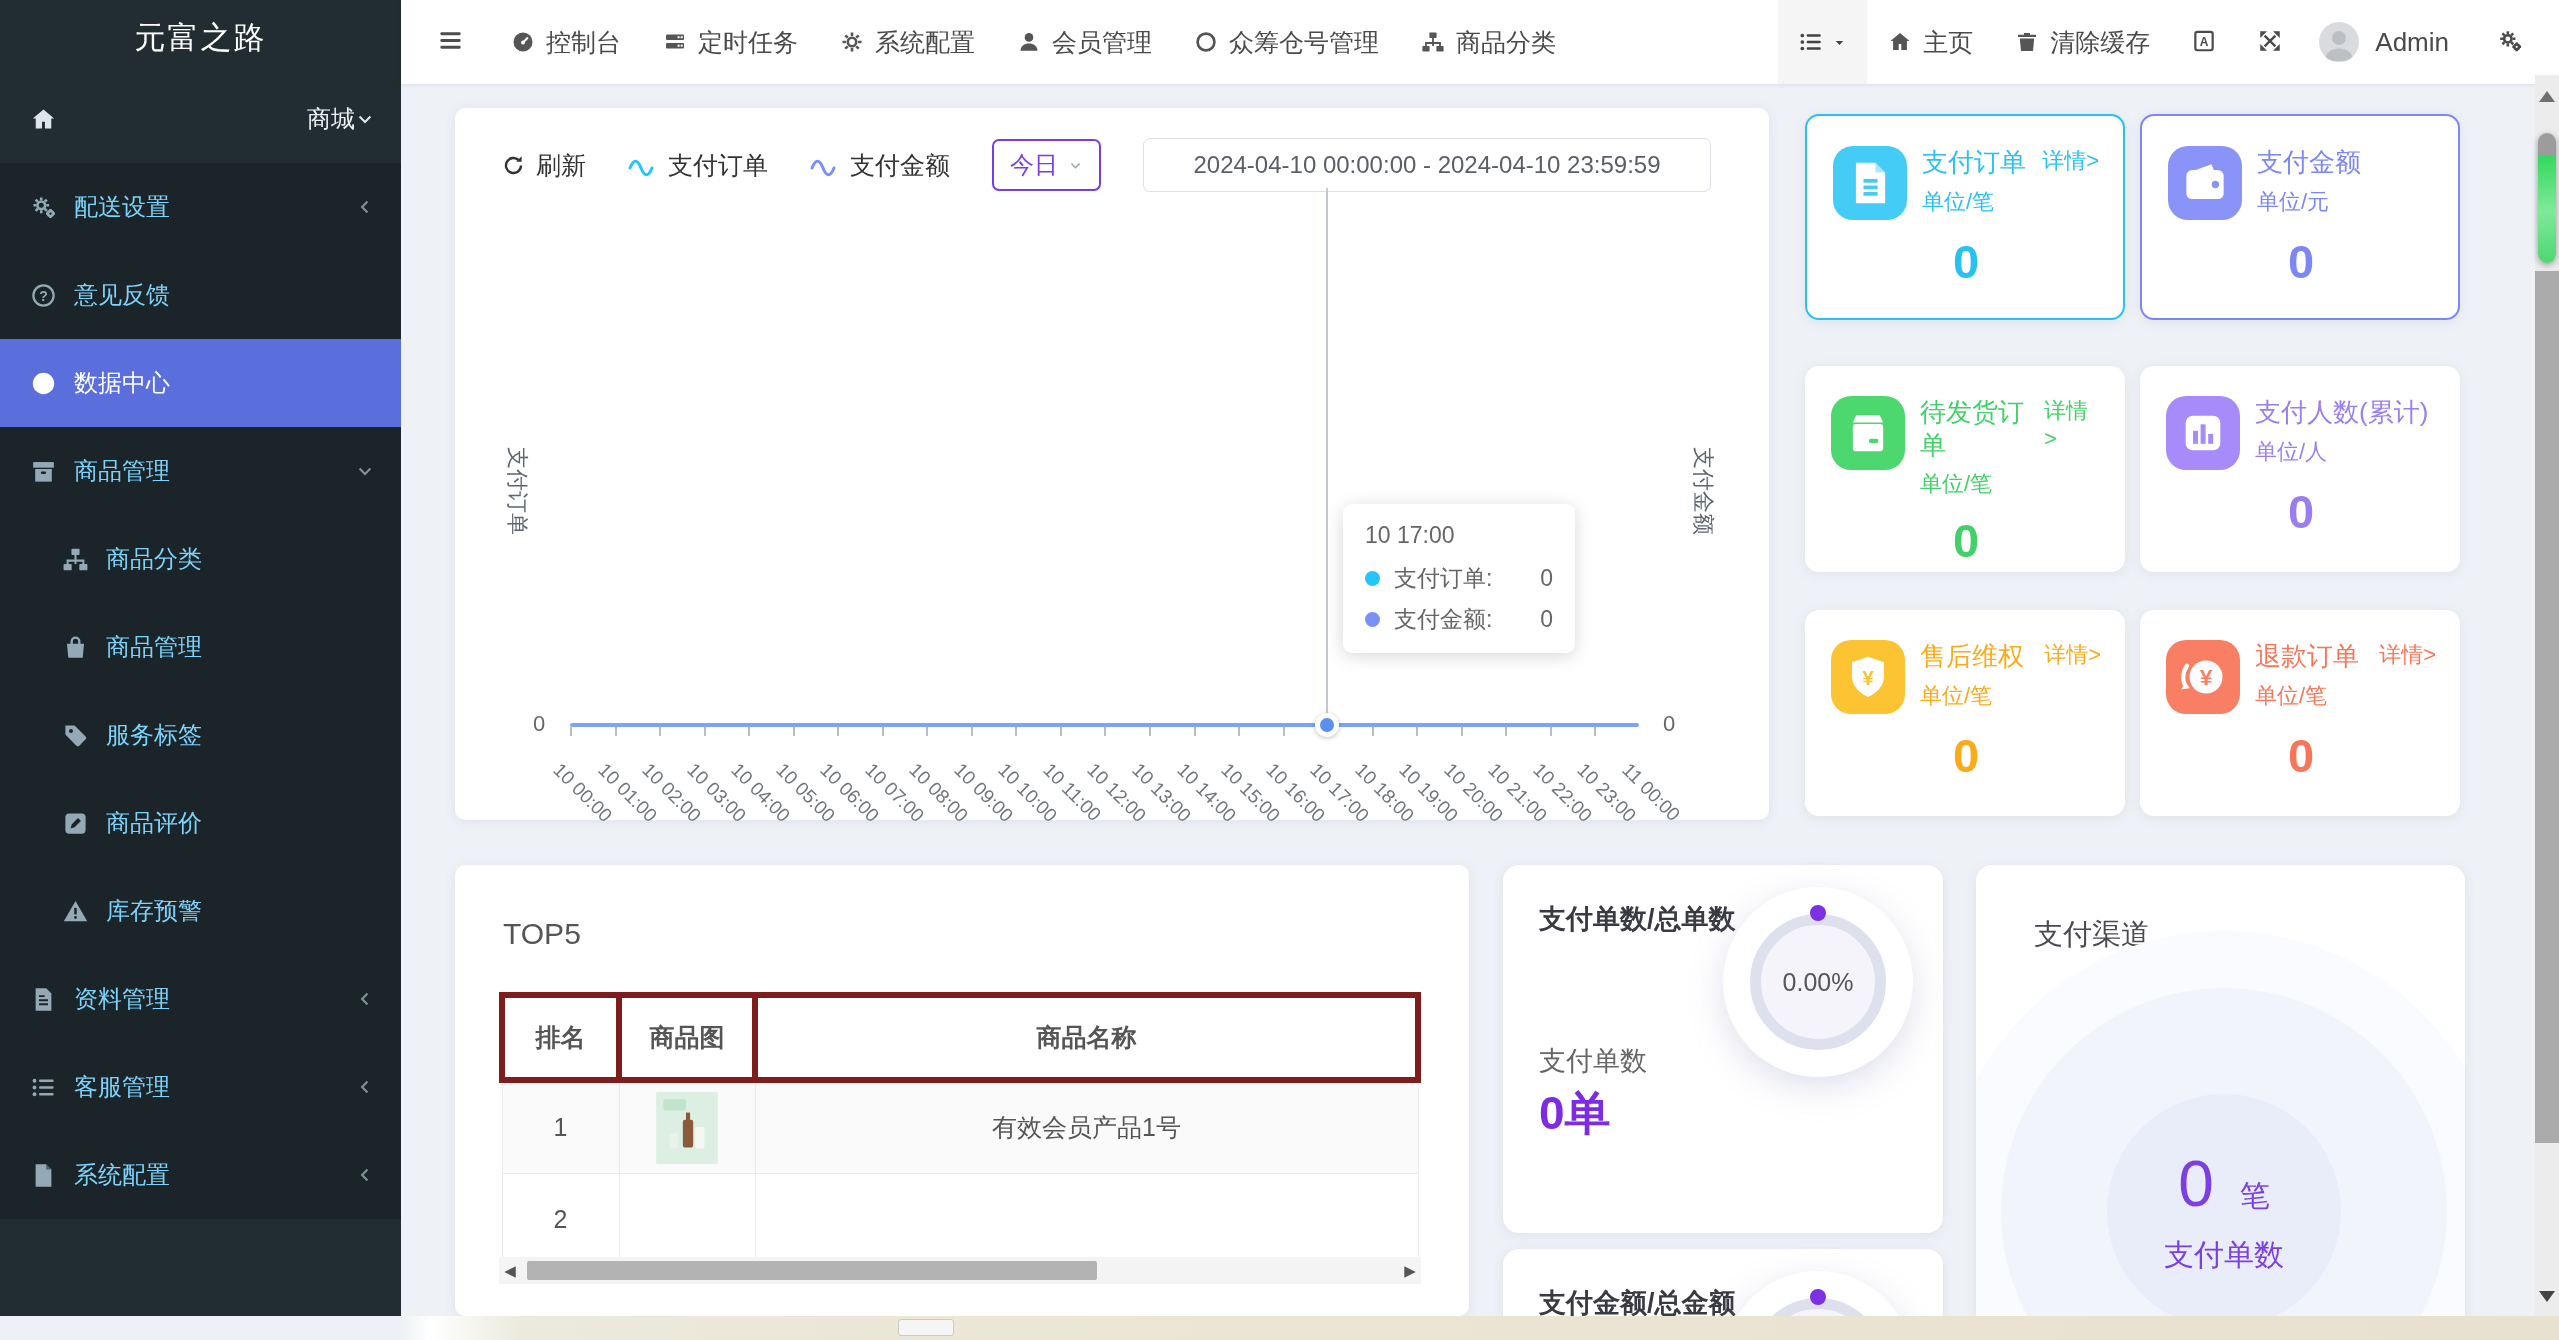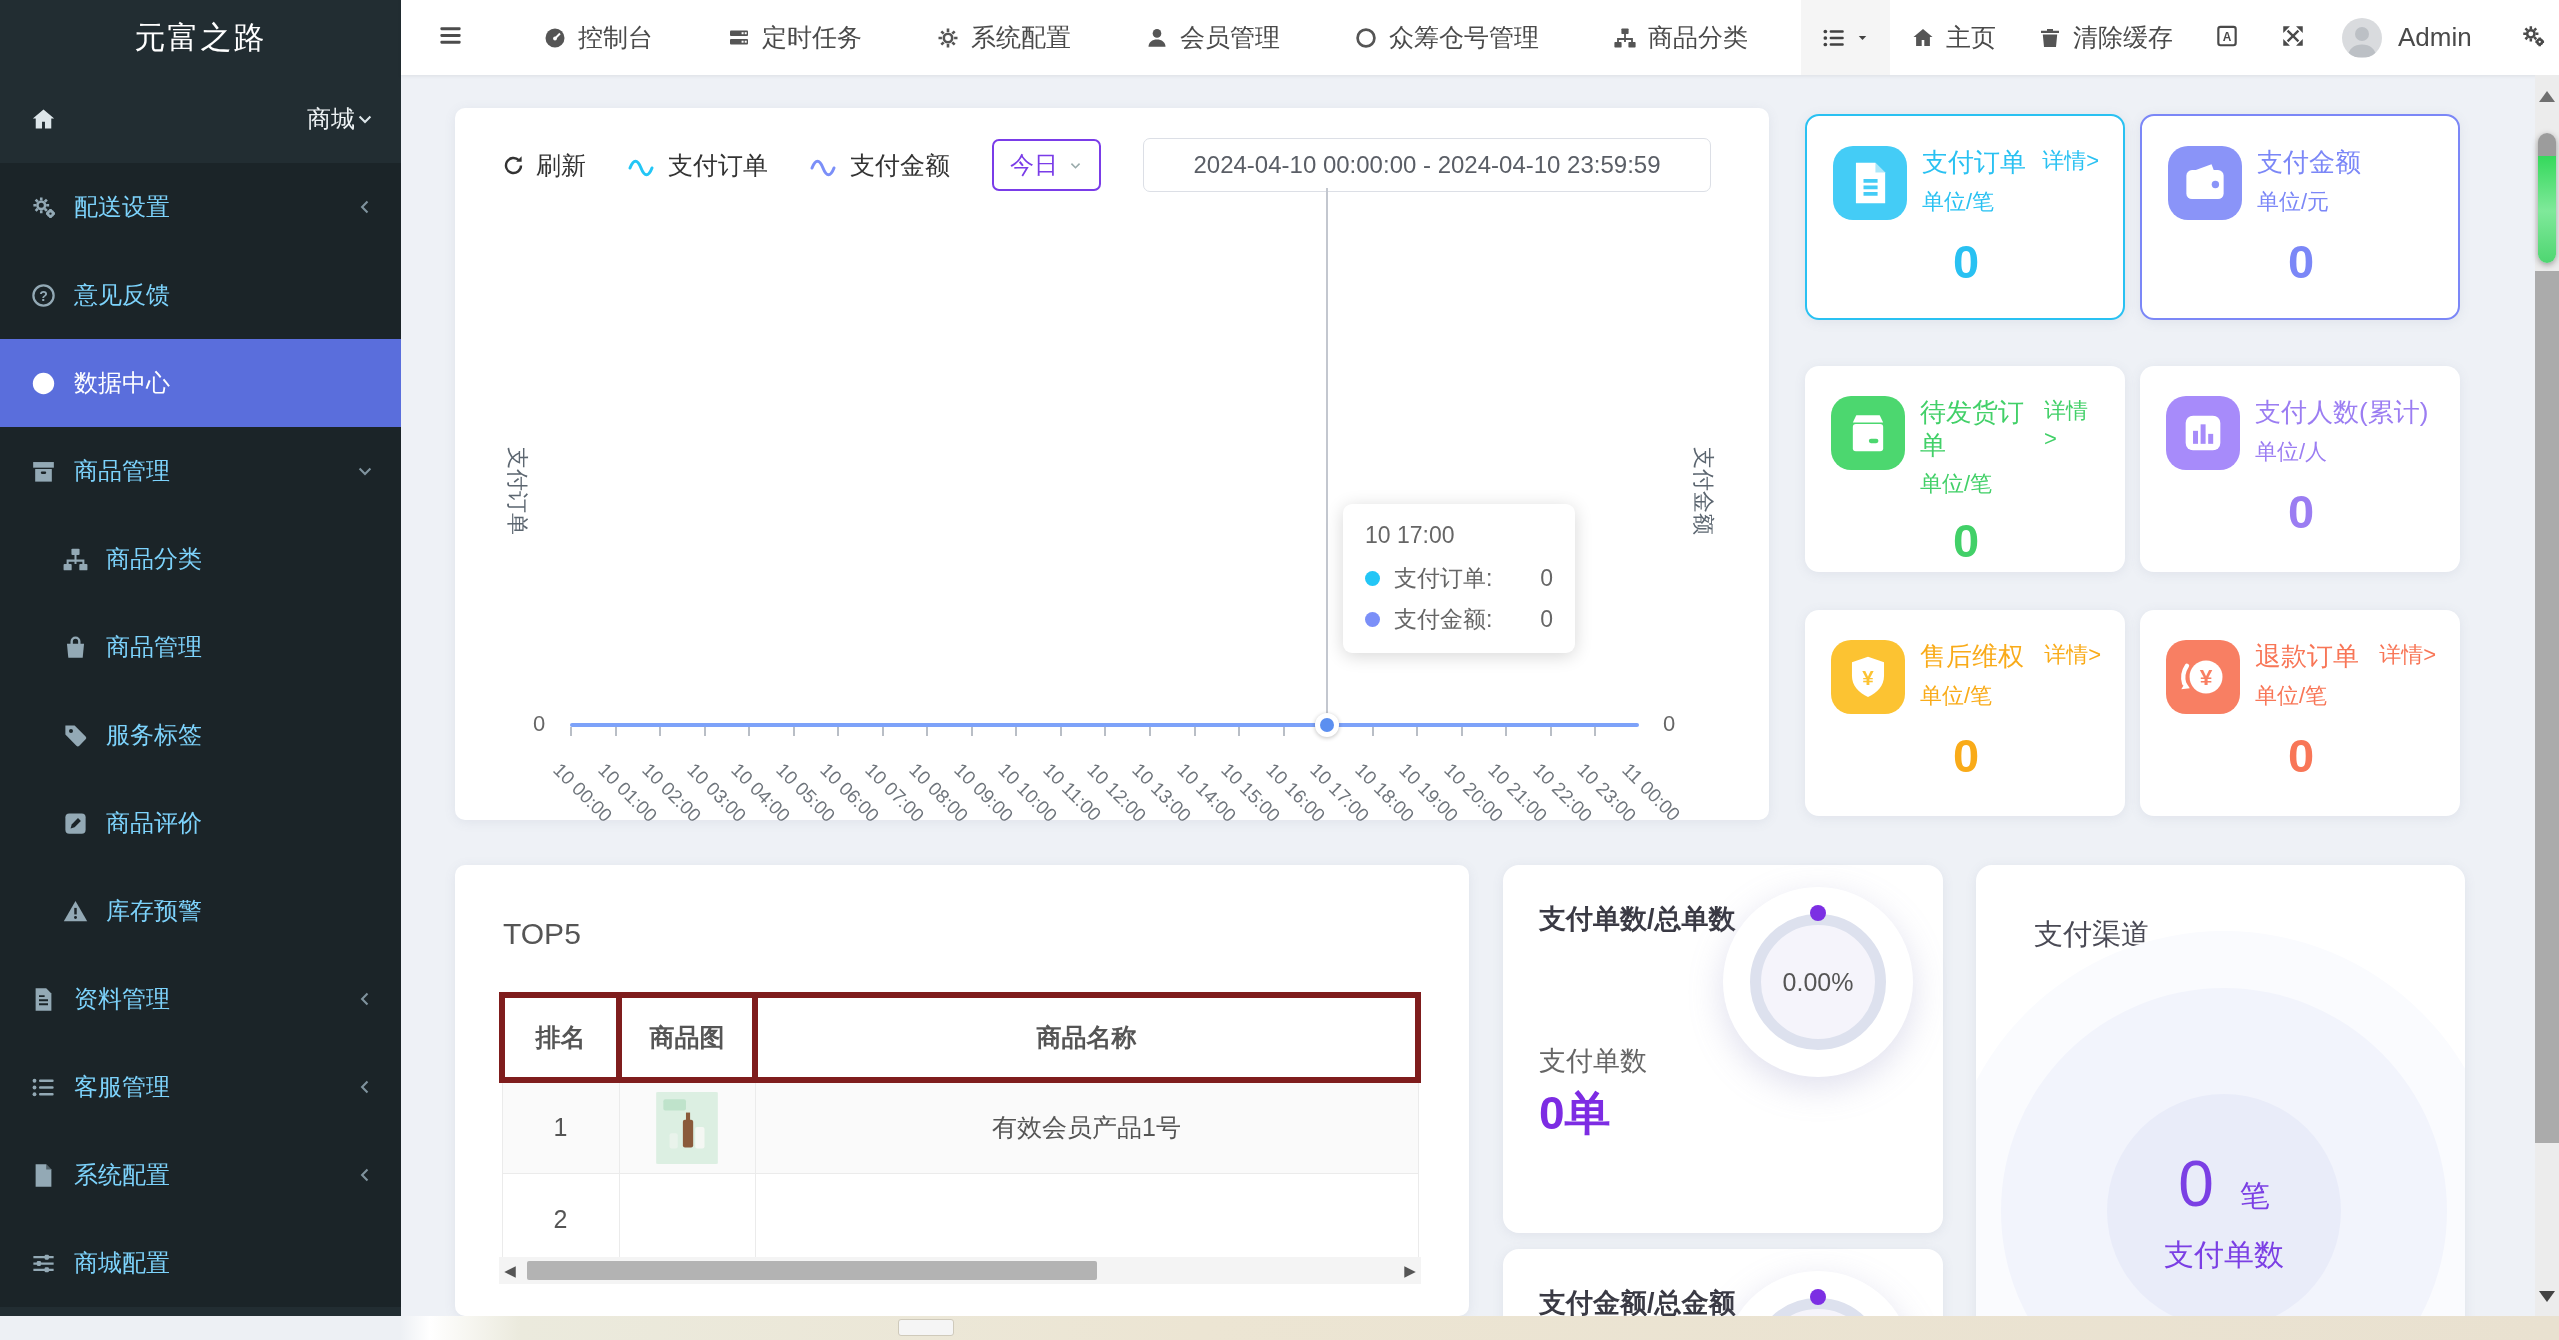--- a/index.html
+++ b/index.html
@@ -15,21 +15,21 @@
   .side-item .ic { font-size:27px; color:#93a9b5; }
   .side-item .chev { font-size:20px; color:#7f939e; }
   .side-item.l1 { color:#eef3f5;text-align:right; }
   .side-item.l1 .ic { color:#dde6ea; }
   .submenu { background:#1b2428; }
   .side-item.l3 { padding-left:62px; }
   .side-item.active { background:#5a6edc; color:#fff; }
   .side-item.active .ic { color:#fff; }
 
   
-  .topnav { position:absolute; left:401px; top:0; width:2158px; height:75px; background:#fff; display:flex; align-items:center; box-shadow:0 1px 4px rgba(0,0,0,.08); z-index:6;gap:32px; }
+  .topnav { position:absolute; left:401px; top:0; width:2158px; height:84px; background:#fff; display:flex; align-items:center; box-shadow:0 1px 4px rgba(0,0,0,.08); z-index:6; }
   .hamburger { font-size:27px; color:#4c4c4c; padding:0 26px 0 36px; cursor:pointer; }
   .nav-item { display:flex; align-items:center; gap:11px; font-size:25px; color:#4a4a4a; margin:0 21px; cursor:pointer; white-space:nowrap; }
   .nav-item .ic { font-size:24px; color:#555; }
   .nav-right { margin-left:auto; display:flex; align-items:center; height:100%; }
   .nav-drop { height:100%; background:#f5f5f5; display:flex; align-items:center; padding:0 20px; gap:8px; color:#424242; cursor:pointer; }
   .nav-drop .ic { font-size:26px; }
   .nav-drop .caret { font-size:15px; }
   .icon-btn { font-size:26px; color:#4a4a4a; margin:0 20px; cursor:pointer; }
   .avatar { width:40px; height:40px; border-radius:50%; background:#d9dbde; position:relative; overflow:hidden; margin-left:16px; }
   .avatar svg { position:absolute; inset:5px; fill:#bcc0c5; width:30px; height:34px; }
@@ -382,26 +382,20 @@
         </svg>
     </div>
     <div class="side-item">
       <svg class="ic">
           <use href="#s-file"></use>
         </svg>
       <span class="lbl">系统配置</span>
       <svg class="ic chev">
           <use href="#s-chevl"></use>
         </svg>
-    </div>
-    <div class="side-item">
-      <svg class="ic">
-          <use href="#s-sliders"></use>
-        </svg>
-      <span class="lbl">商城配置</span>
     </div>
   </div>
 </aside>
 
 <nav class="topnav">
   <span class="hamburger"><svg class="ic">
         <use href="#s-bars"></use>
       </svg></span>
   <span class="nav-item">
       <svg class="ic">

